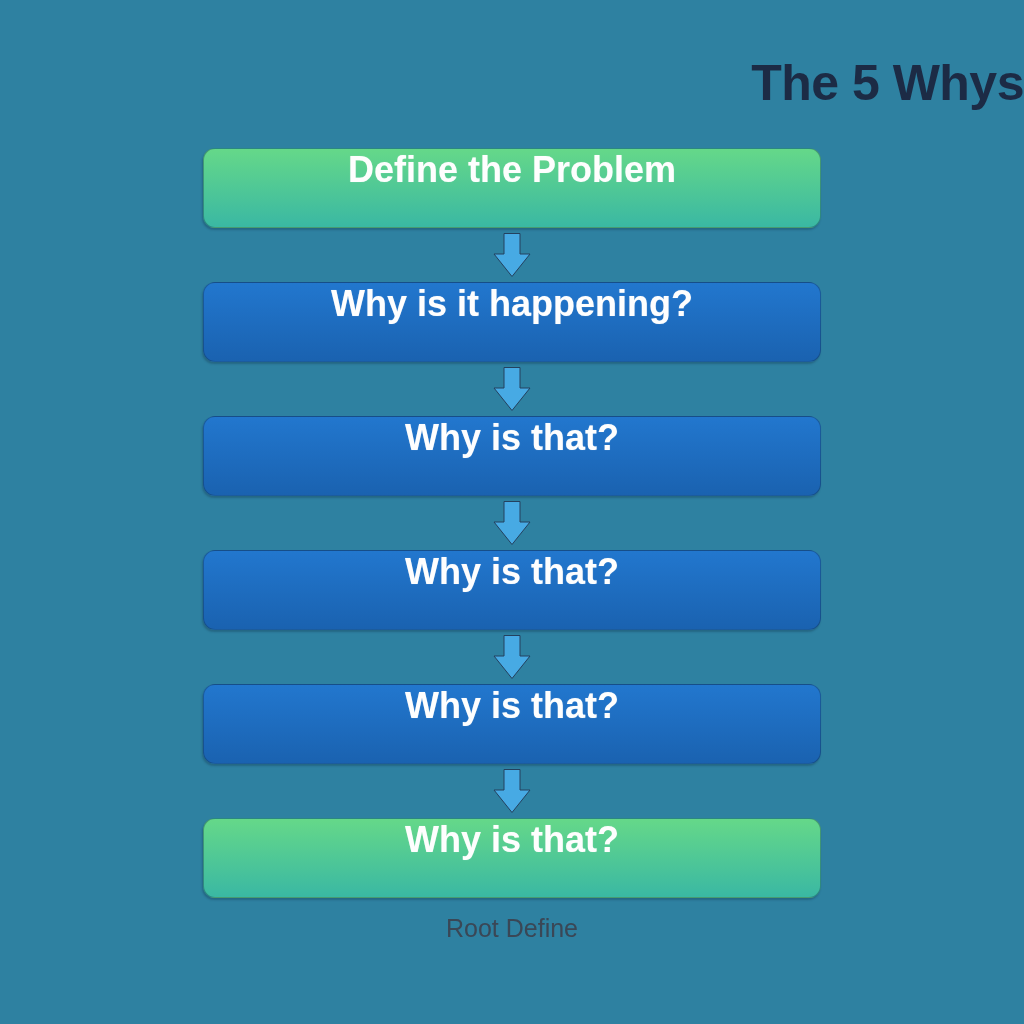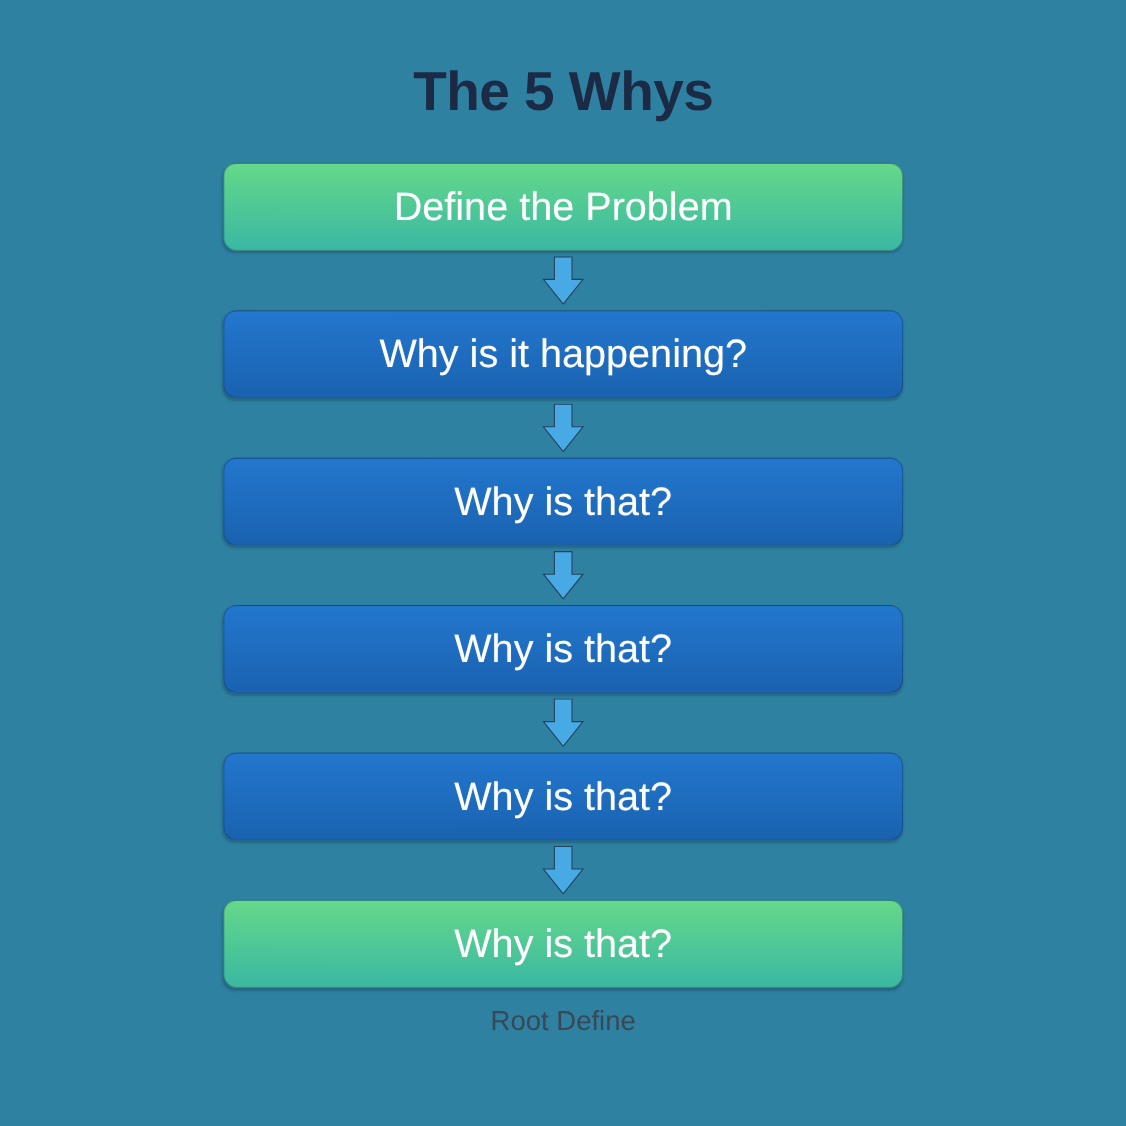--- a/index.html
+++ b/index.html
@@ -12,21 +12,21 @@
     height: 1024px;
     background: var(--background, #2e81a1);
     font-family: "Liberation Sans", sans-serif;
     overflow: hidden;
   }
   .title {
     position: absolute;
     top: 54px;
     left: 0;
     width: 100%;
-    text-align: center;
+    text-align: right;
     font-size: 50px;
     line-height: 58px;
     font-weight: 800;
     letter-spacing: -0.5px;
     color: var(--title_text, #1c2b45);
   }
   .stack {
     position: absolute;
     top: 148px;
     left: 203px;
@@ -34,27 +34,28 @@
     display: flex;
     flex-direction: column;
     align-items: center;
   }
   .step {
     width: 100%;
     height: 80px;
     box-sizing: border-box;
     border-radius: 12px;
     display: flex;
-    align-items: center;
+    align-items: flex-start;
     justify-content: center;
     font-size: 36px;
     color: var(--box_text, #ffffff);
     border: 1px solid rgba(16, 42, 67, 0.35);
     box-shadow: -1px 2px 2px rgba(16, 42, 67, 0.30);
     text-shadow: 0 0 1px rgba(255,255,255,0.4);
+    font-weight: bold;
   }
   .step.green {
     background: linear-gradient(180deg, var(--green_top, #65d889) 0%, var(--green_bottom, #3ab8a3) 100%);
   }
   .step.blue {
     background: linear-gradient(180deg, var(--blue_top, #2277ce) 0%, var(--blue_bottom, #1a62b0) 100%);
   }
   .arrow-wrap {
     height: 54px;
     display: flex;

